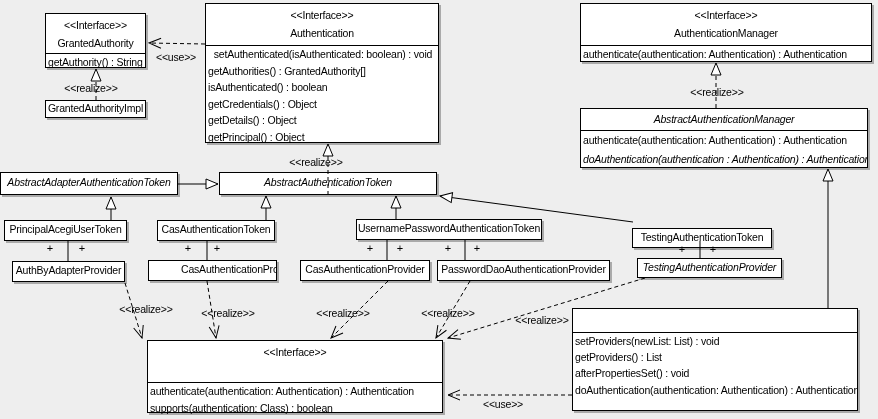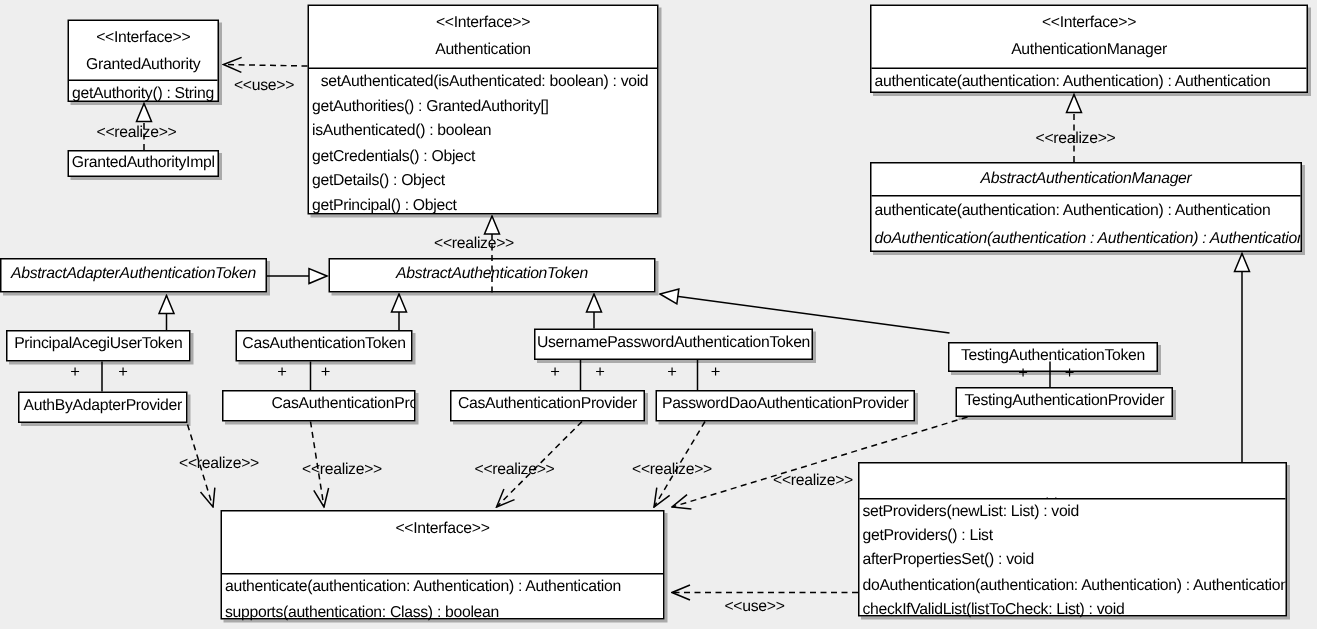--- a/index.html
+++ b/index.html
@@ -175,38 +175,37 @@
           <div class="hline" style="line-height: 17px;">CasAuthenticationProvider</div>
         </div>
       </div>
       <div class="uml-class" style="left: 437px; top: 260px; width: 173px; height: 21px;">
         <div class="uml-head">
           <div class="hline" style="line-height: 17px;">PasswordDaoAuthenticationProvider</div>
         </div>
       </div>
       <div class="uml-class" style="left: 637px; top: 258px; width: 145px; height: 20px;">
         <div class="uml-head">
-          <div class="hline" style="line-height: 16px;">TestingAuthenticationProvider</div>
+          <div class="hline" style="line-height: 16px; font-style: italic;">TestingAuthenticationProvider</div>
         </div>
       </div>
       <div class="uml-class" style="left: 147px; top: 340px; width: 296px; height: 73px;">
         <div class="uml-head with-methods" style="height: 39px; padding-top: 2px;">
           <div class="hline">&lt;&lt;Interface&gt;&gt;</div>
         </div>
         <div class="uml-methods" style="height: 31px;">
           <div class="uml-m" style="line-height: 17px;">authenticate(authentication: Authentication) : Authentication</div>
           <div class="uml-m" style="line-height: 17px;">supports(authentication: Class) : boolean</div>
         </div>
       </div>
       <div class="uml-class" style="left: 572px; top: 308px; width: 286px; height: 103px;">
         <div class="uml-head with-methods" style="height: 21px; padding-top: 2px;">
           <div class="hline" style="line-height: 19px; margin-top: 16px;">ProviderManager</div>
         </div>
         <div class="uml-methods" style="height: 79px;">
           <div class="uml-m" style="line-height: 16.2px;">setProviders(newList: List) : void</div>
           <div class="uml-m" style="line-height: 16.2px;">getProviders() : List</div>
           <div class="uml-m" style="line-height: 16.2px;">afterPropertiesSet() : void</div>
           <div class="uml-m" style="line-height: 16.2px;">doAuthentication(authentication: Authentication) : Authentication</div>
-          <div class="uml-m" style="line-height: 16.2px;">checkIfValidList(listToCheck: List) : void</div>
         </div>
       </div>
     </div>
 </div>
 
 </body></html>

